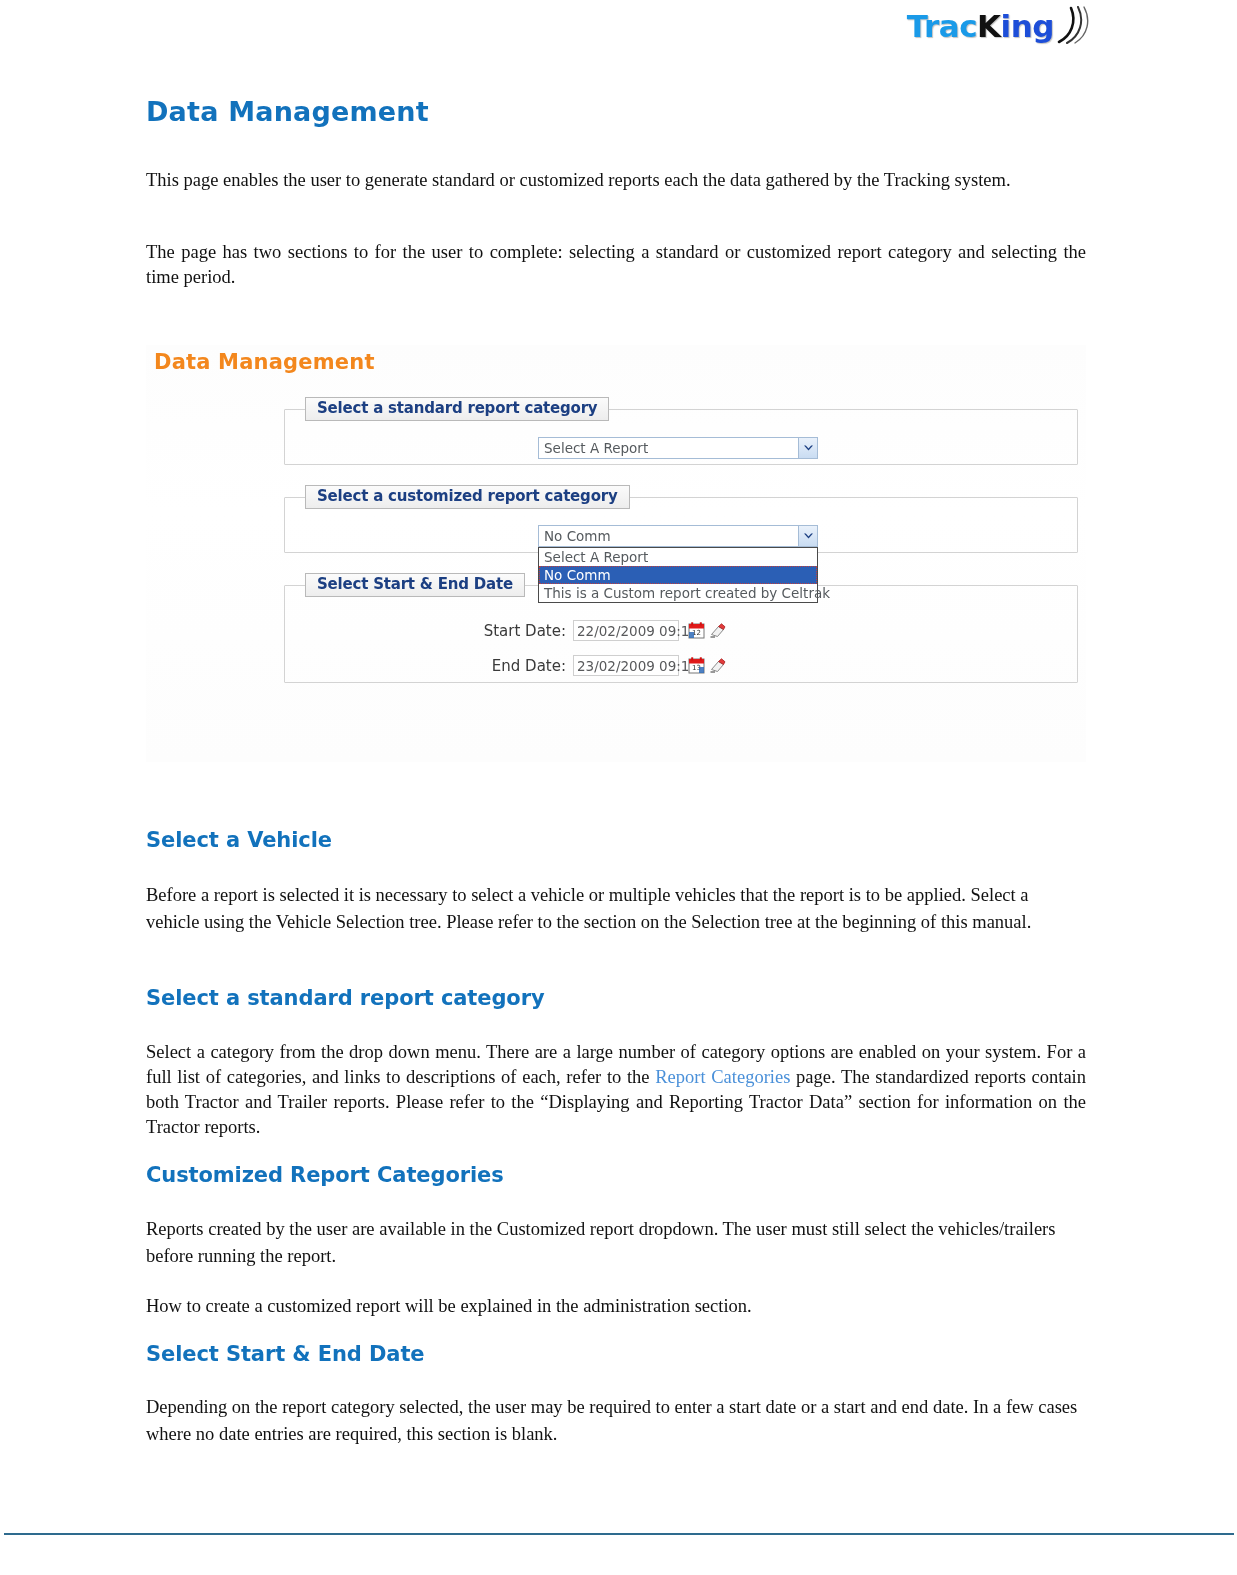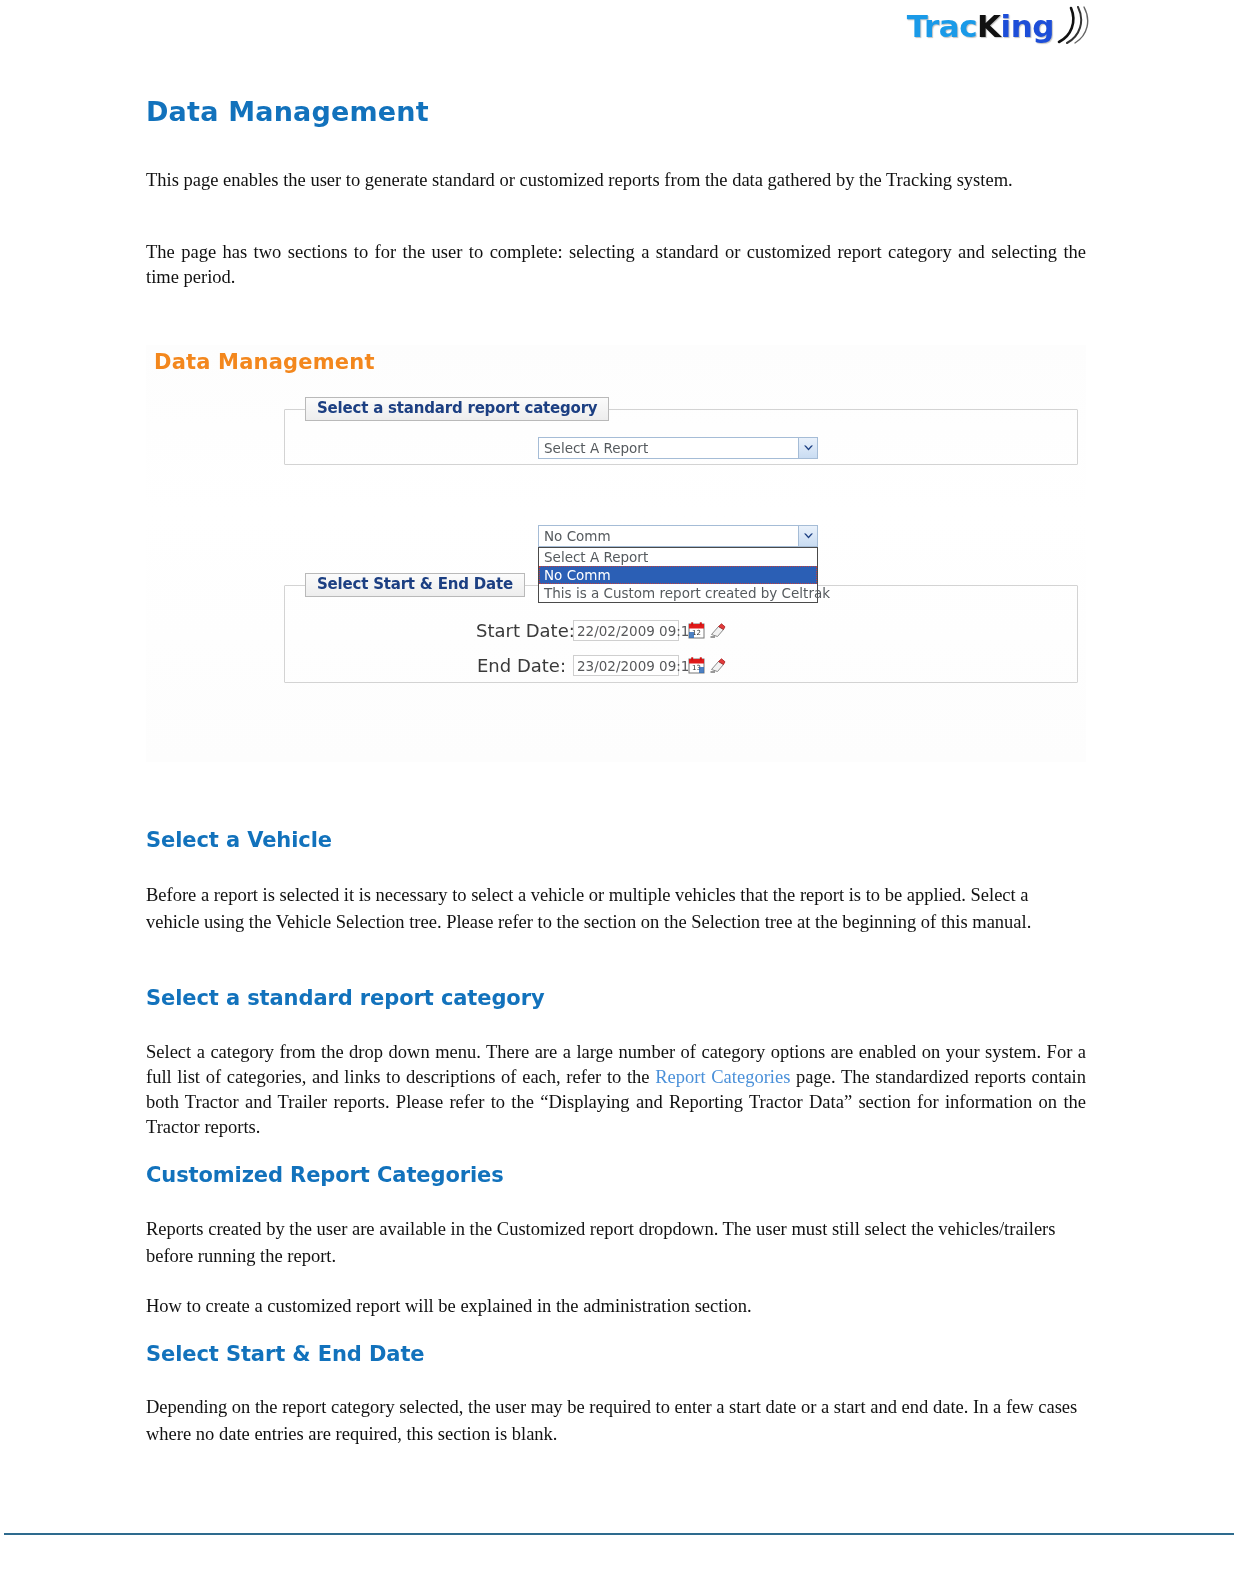--- a/index.html
+++ b/index.html
@@ -196,21 +196,21 @@
   }
 
   
   .date-row {
     position: absolute;
     display: flex;
     align-items: center;
   }
   .date-label {
     font-family: "DejaVu Sans", sans-serif;
-    font-size: 18px;
+    font-size: 15px;
     color: #3a3a3a;
     text-align: right;
     white-space: nowrap;
   }
   .date-input {
     width: 106px;
     height: 21px;
     border: 1px solid #cfcfcf;
     background: #ffffff;
     margin-left: 7px;
@@ -284,21 +284,21 @@
         <path d="M20 37 C 33 29, 36 14, 29 1" stroke="#666" stroke-width="1.4" fill="none" stroke-linecap="round"></path>
       </svg>
     </span>
   </div>
 </div>
 
 <div class="content">
 
   <h1 class="doc-title">Data Management</h1>
 
-  <p class="para" style="top:168px;">This page enables the user to generate standard or customized reports from the data gathered by the Tracking system.</p>
+  <p class="para" style="top:168px;">This page enables the user to generate standard or customized reports each the data gathered by the Tracking system.</p>
 
   <p class="para" style="top:240px;">The page has two sections to for the user to complete: selecting a standard or customized report category and selecting the time period.</p>
 
   <h2 class="sec" style="top:828px;">Select a Vehicle</h2>
   <p class="para para-nojust" style="top:882px; line-height:27px;">Before a report is selected it is necessary to select a vehicle or multiple vehicles that the report is to be applied. Select a vehicle using the Vehicle Selection tree. Please refer to the section on the Selection tree at the beginning of this manual.</p>
 
   <h2 class="sec" style="top:986px;">Select a standard report category</h2>
   <p class="para" style="top:1040px;"><span>Select a category from the drop down menu. There are a large number of category options are enabled on your system. For a full list of categories, and links to descriptions of each, refer to the </span><a class="inline-link" href="#">Report Categories</a><span> page. The standardized reports contain both Tractor and Trailer reports. Please refer to the “Displaying and Reporting Tractor Data” section for information on the Tractor reports.</span></p>
 
   <h2 class="sec" style="top:1163px;">Customized Report Categories</h2>
@@ -321,20 +321,25 @@
   </fieldset>
   <div class="ctl-select" style="left:392px; top:92px; width:280px;">
     <span class="sel-text">Select A Report</span>
     <span class="sel-arrow">
       <svg width="11" height="8" viewBox="0 0 11 8">
           <path d="M1 1.6 L5.5 6.6 L10 1.6 L8.2 1.6 L5.5 4.6 L2.8 1.6 Z" fill="#1c3f82"></path>
         </svg>
     </span>
   </div>
 
+  <fieldset class="fs" style="left:138px; top:140px; width:794px; height:68px;">
+    <legend>
+      <span class="legend-box">Select a customized report category</span>
+    </legend>
+  </fieldset>
   <div class="ctl-select" style="left:392px; top:180px; width:280px;">
     <span class="sel-text">No Comm</span>
     <span class="sel-arrow">
       <svg width="11" height="8" viewBox="0 0 11 8">
           <path d="M1 1.6 L5.5 6.6 L10 1.6 L8.2 1.6 L5.5 4.6 L2.8 1.6 Z" fill="#1c3f82"></path>
         </svg>
     </span>
   </div>
 
   <div class="dropdown-list" style="left:392px; top:202px; width:280px;">

